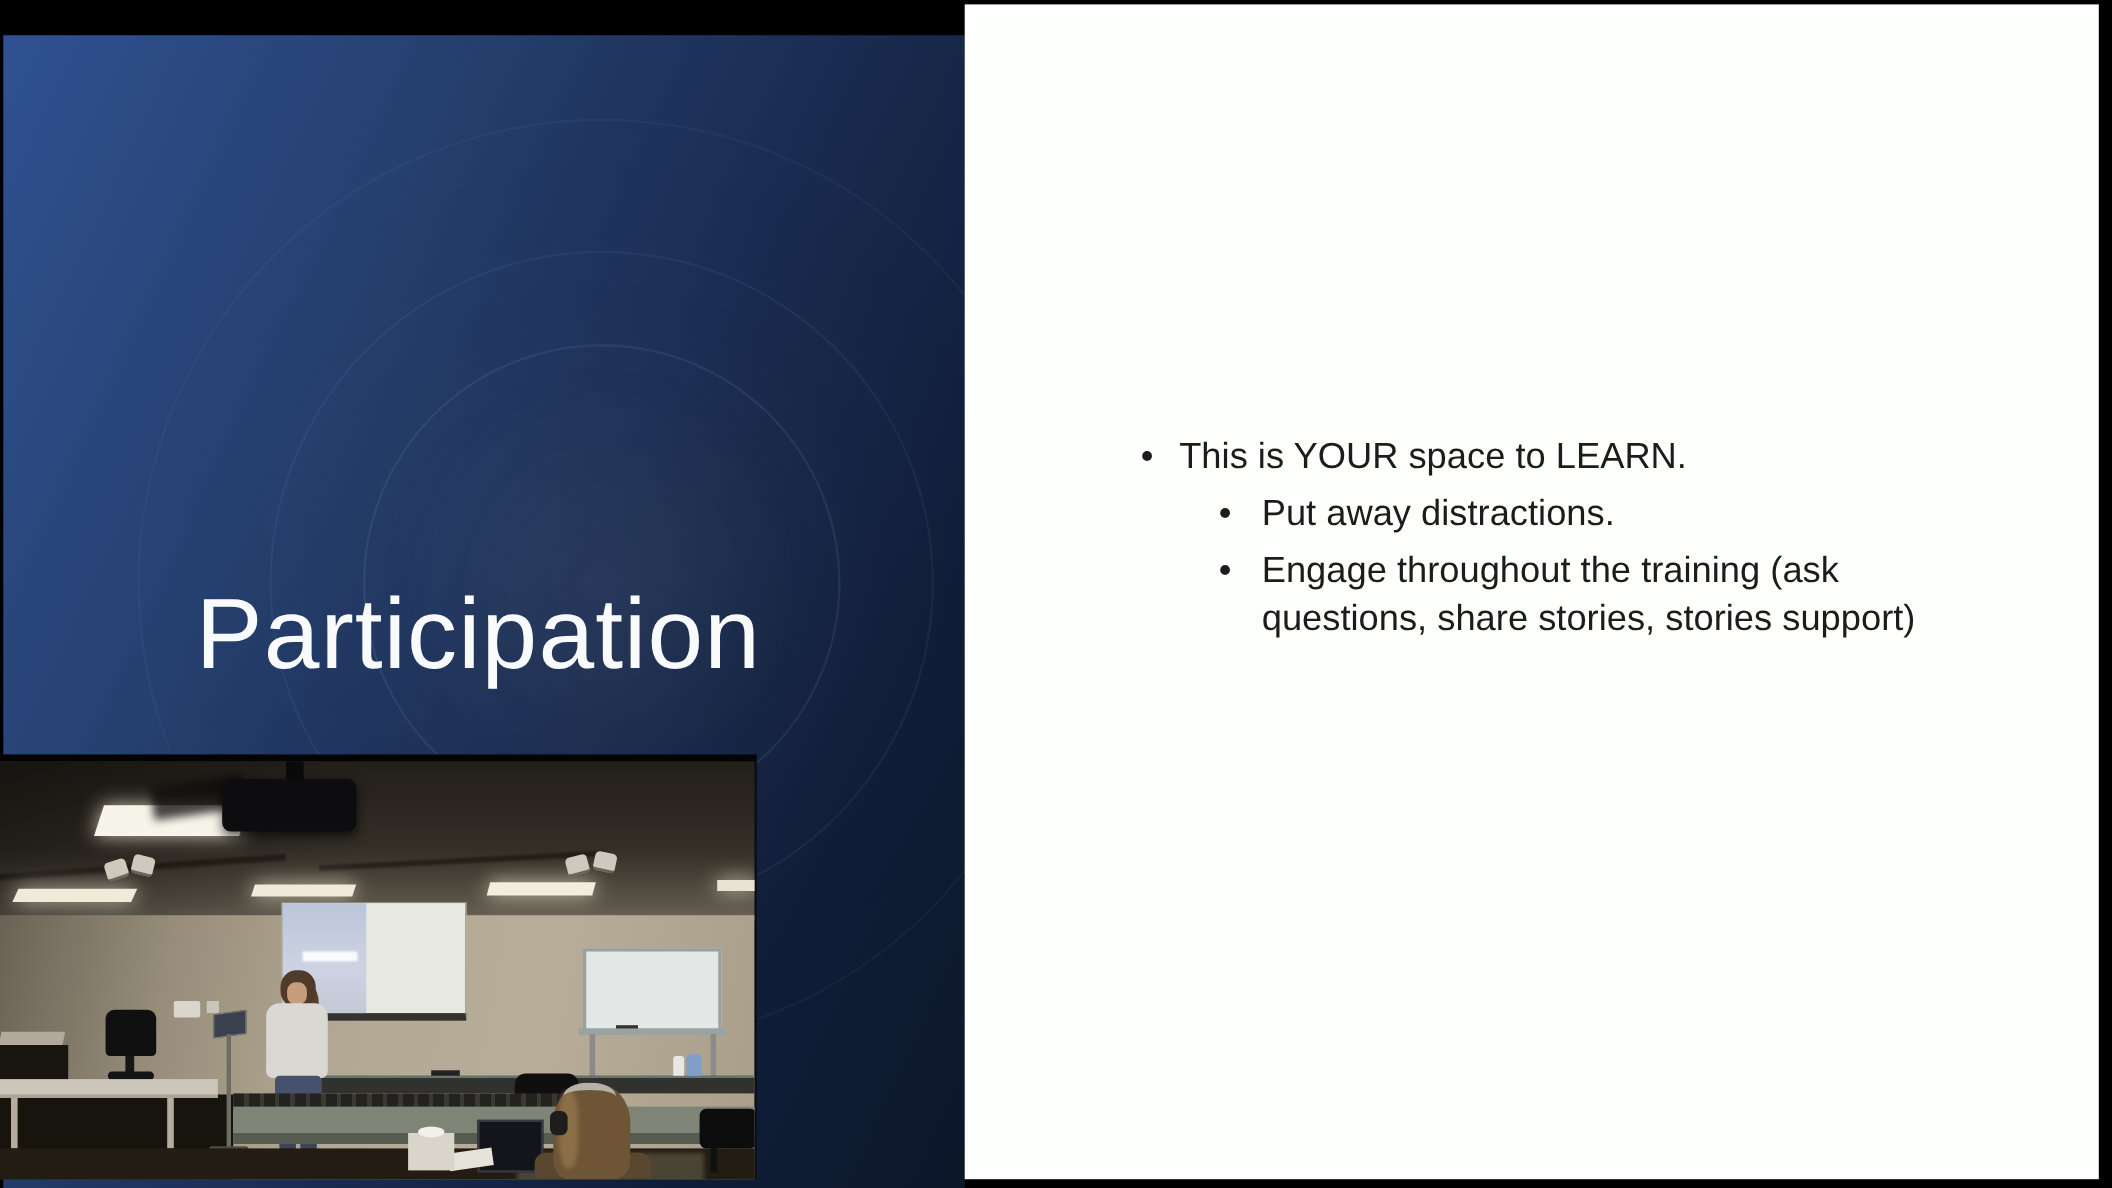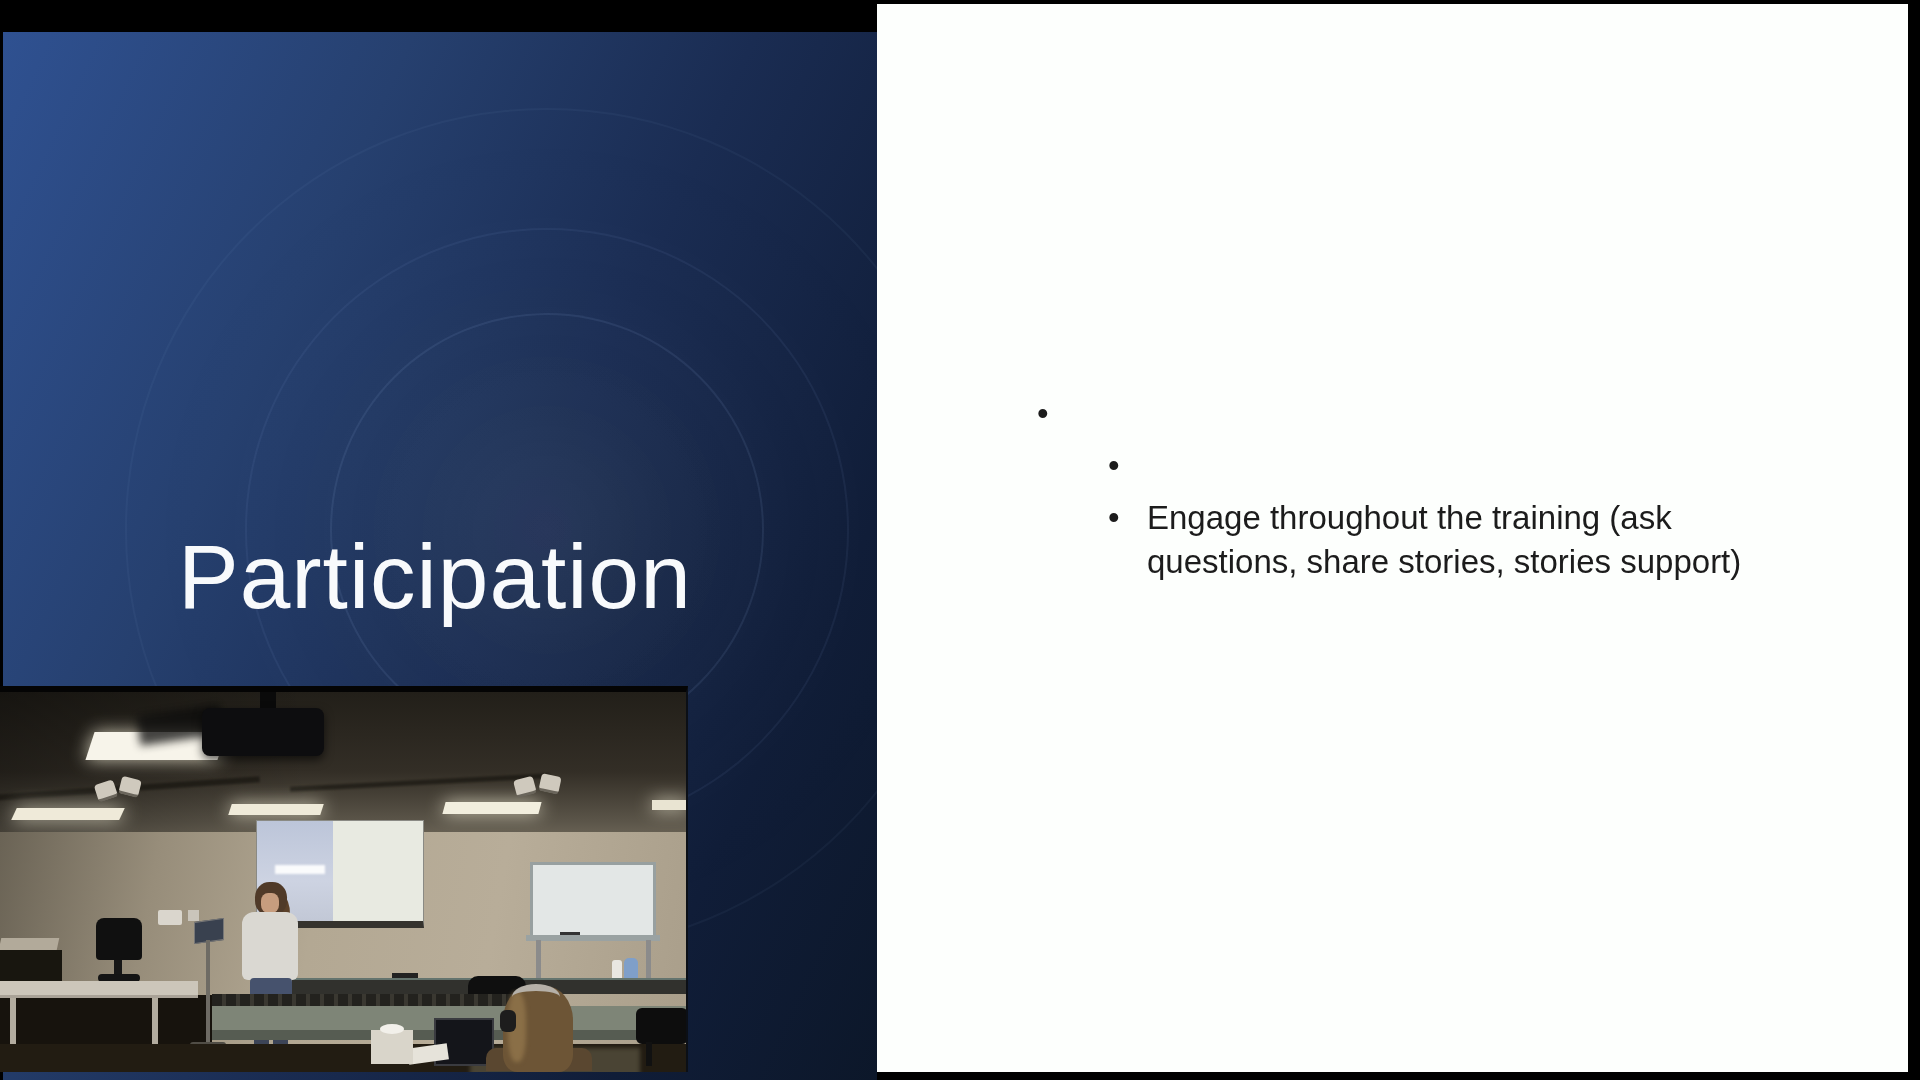--- a/index.html
+++ b/index.html
@@ -125,23 +125,25 @@
     <div class="deco-circle c3"></div>
     <div class="deco-circle c2"></div>
     <div class="deco-circle c1"></div>
     <div class="slide-title">Participation</div>
   </div>
 
   <div class="content-pane">
     <div class="bullets">
         <div class="bullet l1">
           <span class="dot">•</span>
+          <span class="txt">This is YOUR space to LEARN.</span>
         </div>
         <div class="bullet l2">
           <span class="dot">•</span>
+          <span class="txt">Put away distractions.</span>
         </div>
         <div class="bullet l2">
           <span class="dot">•</span>
           <span class="txt">Engage throughout the training (ask questions, share stories, stories support)</span>
         </div>
       </div>
   </div>
 
   <div class="video-pane">
     <div class="v-ceiling"></div>

